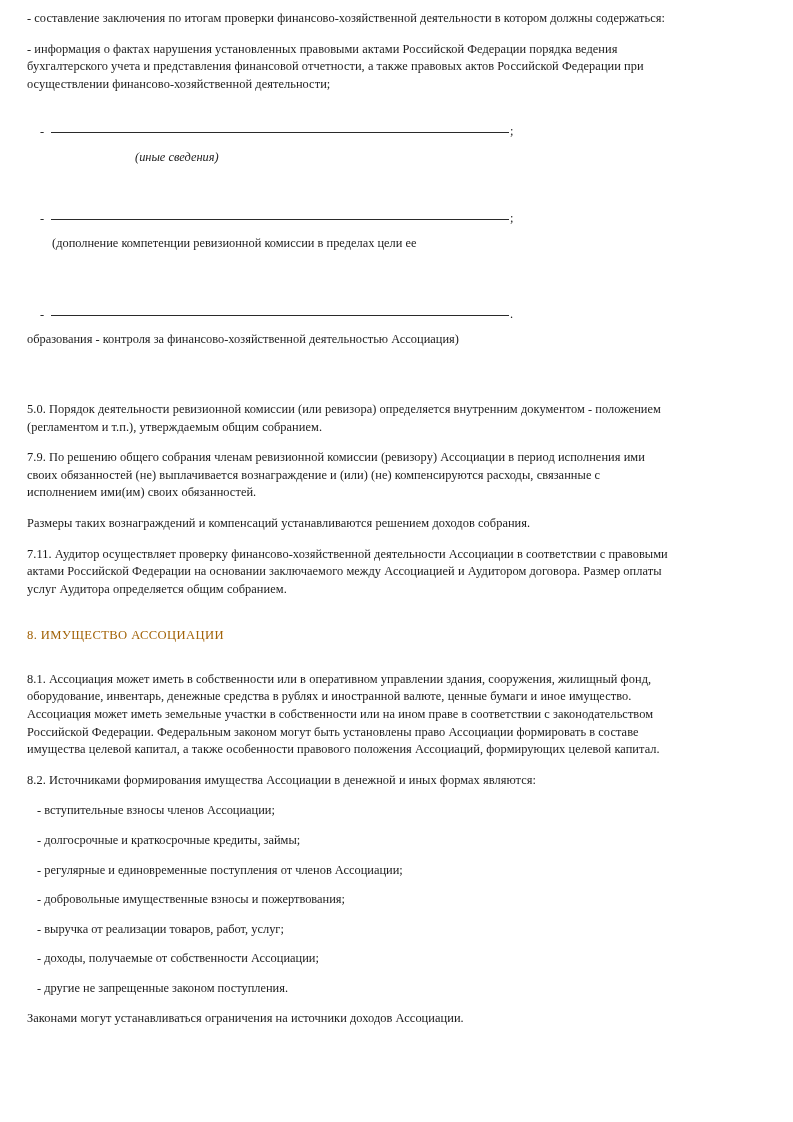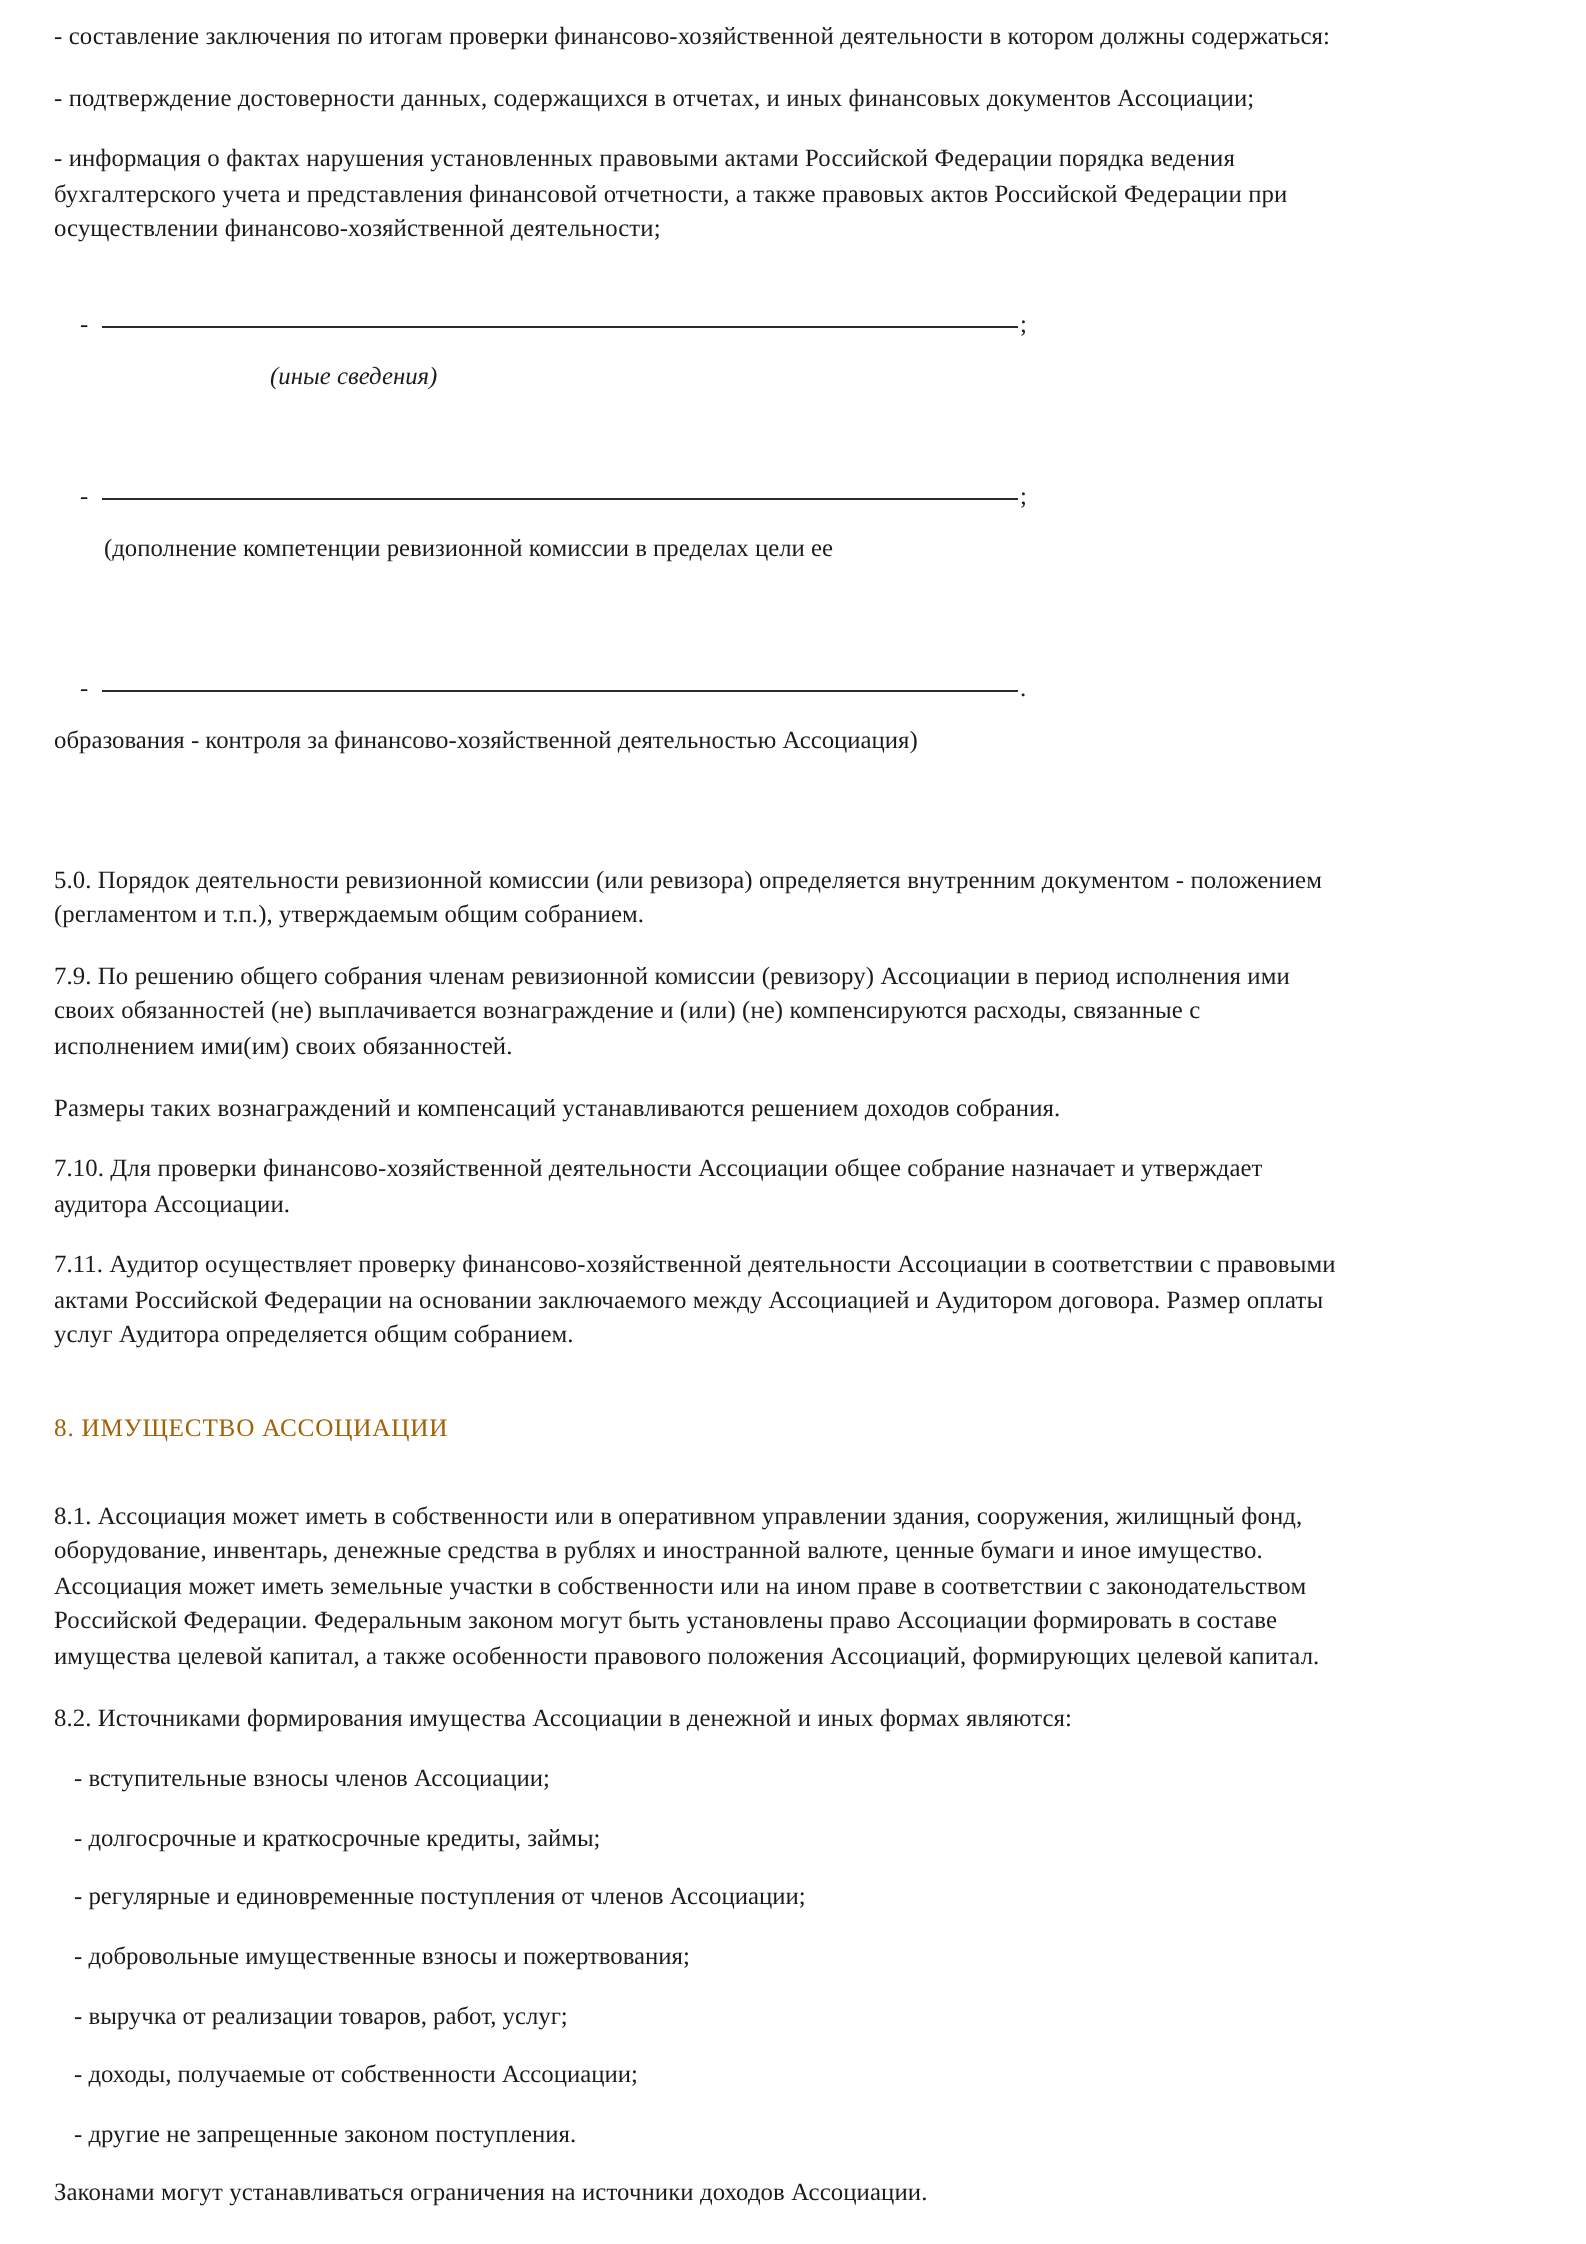--- a/index.html
+++ b/index.html
@@ -87,21 +87,20 @@
     color: #1b1b1b;
   }
 </style>
 </head>
 <body>
 
 <div class="page">
 
   <p class="para">- составление заключения по итогам проверки финансово-хозяйственной деятельности в котором должны содержаться:</p>
 
-  <p class="para">- подтверждение достоверности данных, содержащихся в отчетах, и иных финансовых документов Ассоциации;</p>
 
   <p class="para">- информация о фактах нарушения установленных правовыми актами Российской Федерации порядка ведения бухгалтерского учета и представления финансовой отчетности, а также правовых актов Российской Федерации при осуществлении финансово-хозяйственной деятельности;</p>
 
   <div class="spacer-md"></div>
 
   <div class="blank-row">
     <span class="blank-dash">-</span>
     <span class="blank-line"></span>
     <span class="blank-term">;</span>
   </div>
@@ -138,21 +137,20 @@
 
   <div class="spacer-lg"></div>
   <div class="spacer-lg"></div>
 
   <p class="para">5.0. Порядок деятельности ревизионной комиссии (или ревизора) определяется внутренним документом - положением (регламентом и т.п.), утверждаемым общим собранием.</p>
 
   <p class="para">7.9. По решению общего собрания членам ревизионной комиссии (ревизору) Ассоциации в период исполнения ими своих обязанностей (не) выплачивается вознаграждение и (или) (не) компенсируются расходы, связанные с исполнением ими(им) своих обязанностей.</p>
 
   <p class="para">Размеры таких вознаграждений и компенсаций устанавливаются решением доходов собрания.</p>
 
-  <p class="para">7.10. Для проверки финансово-хозяйственной деятельности Ассоциации общее собрание назначает и утверждает аудитора Ассоциации.</p>
 
   <p class="para">7.11. Аудитор осуществляет проверку финансово-хозяйственной деятельности Ассоциации в соответствии с правовыми актами Российской Федерации на основании заключаемого между Ассоциацией и Аудитором договора. Размер оплаты услуг Аудитора определяется общим собранием.</p>
 
   <div class="spacer-md"></div>
 
   <p class="heading">8. ИМУЩЕСТВО АССОЦИАЦИИ</p>
 
   <div class="spacer-lg"></div>
 
   <p class="para">8.1. Ассоциация может иметь в собственности или в оперативном управлении здания, сооружения, жилищный фонд, оборудование, инвентарь, денежные средства в рублях и иностранной валюте, ценные бумаги и иное имущество. Ассоциация может иметь земельные участки в собственности или на ином праве в соответствии с законодательством Российской Федерации. Федеральным законом могут быть установлены право Ассоциации формировать в составе имущества целевой капитал, а также особенности правового положения Ассоциаций, формирующих целевой капитал.</p>

